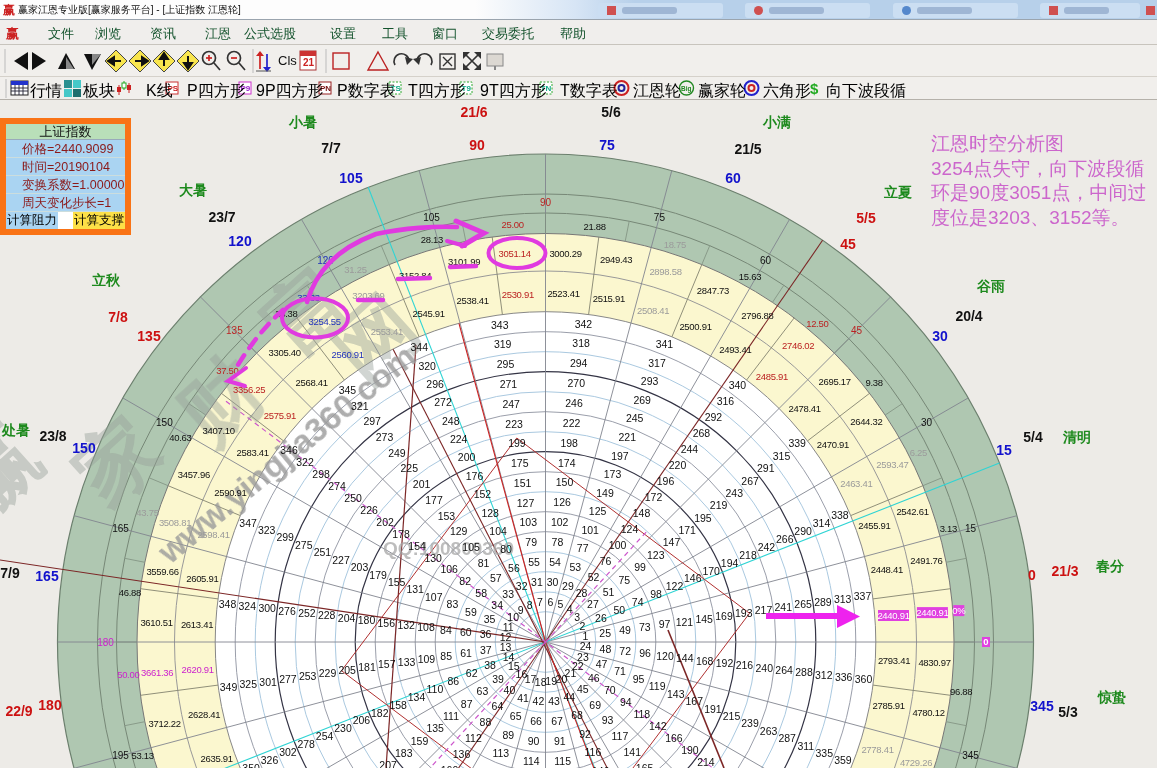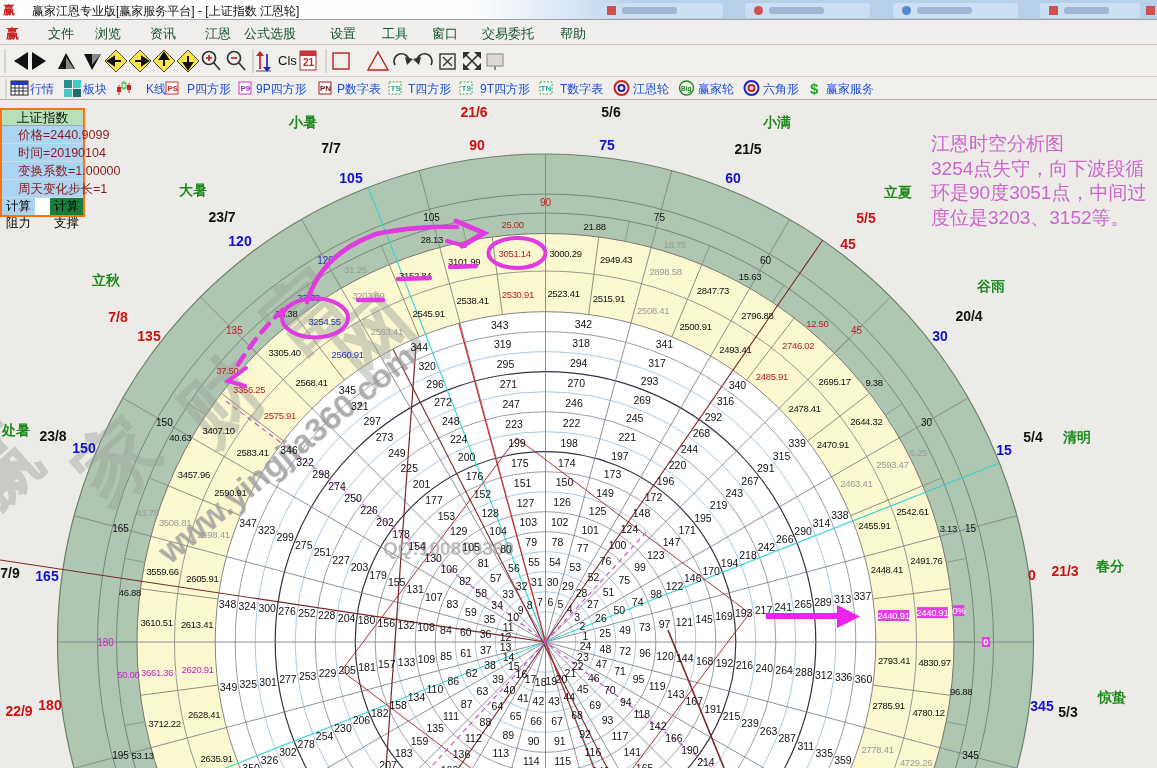--- a/index.html
+++ b/index.html
@@ -1,26 +1,26 @@
 <!DOCTYPE html>
 <html><head><meta charset="utf-8">
 <style>
 *{margin:0;padding:0;box-sizing:border-box;}
 html,body{width:1157px;height:768px;overflow:hidden;font-family:"Liberation Sans",sans-serif;background:#edebe7;}
 .titlebar{position:absolute;left:0;top:0;width:1157px;height:20px;background:linear-gradient(to right,#fdfdfd 0,#fdfdfd 475px,#d7e5f5 575px,#b7d0ea 635px,#b7d0ea 100%);border-bottom:1px solid #9aa4ae;}
 .titlebar .logo{position:absolute;left:3px;top:3px;width:14px;height:14px;color:#c22;font-weight:bold;font-size:12px;line-height:14px;}
-.titlebar .t{position:absolute;left:32px;top:3px;font-size:12px;color:#111;}
+.titlebar .t{position:absolute;left:18px;top:3px;font-size:10px;color:#111;}
 .tab{position:absolute;top:3px;height:15px;border-radius:3px;background:#cbdef2;}
 .menubar{position:absolute;left:0;top:20px;width:1157px;height:25px;background:#f0eeec;border-bottom:1px solid #c8c4bd;}
 .menubar span{position:absolute;top:5px;font-size:13px;color:#14532d;}
 .tb2{position:absolute;left:0;top:45px;width:1157px;height:32px;background:#f1efec;border-bottom:1px solid #d5d1ca;}
 .tb3{position:absolute;left:0;top:77px;width:1157px;height:23px;background:#f1efec;border-bottom:1px solid #b5b1aa;}
-.tb3 span.lbl{position:absolute;top:4px;font-size:12px;color:#1d4ed8;}
+.tb3 span.lbl{position:absolute;top:4px;font-size:16px;color:#000000;}
 .chart{position:absolute;left:0;top:100px;width:1157px;height:668px;background:#edebe7;overflow:hidden;}
-.panel{position:absolute;left:0;top:8px;width:85px;border:2px solid #f97316;background:#fff;font-size:13px;}
+.panel{position:absolute;left:0;top:18px;width:131px;border:6px solid #f97316;background:#fff;font-size:13px;}
 .panel .hd{background:#b9dfb9;color:#111;text-align:center;height:16px;line-height:16px;border-bottom:1px solid #9ab;}
 .panel .row{background:#aad4f2;color:#8b1a1a;height:18px;line-height:18px;padding-left:16px;border-bottom:1px solid #cdd;font-size:12.5px;white-space:nowrap;}
 .panel .btns{display:flex;height:17px;line-height:17px;text-align:center;gap:15px;}
 .panel .btns div{flex:1;font-size:12.5px;}
 </style></head>
 <body>
 <div class="titlebar">
  <div class="tab" style="left:598px;width:125px"></div>
     <div class="tab" style="left:745px;width:125px"></div>
  <div class="tab" style="left:893px;width:125px"></div>
@@ -166,21 +166,21 @@
  <span class="lbl" style="left:146px">K线</span>
  <span class="lbl" style="left:187px">P四方形</span>
  <span class="lbl" style="left:256px">9P四方形</span>
  <span class="lbl" style="left:337px">P数字表</span>
  <span class="lbl" style="left:408px">T四方形</span>
  <span class="lbl" style="left:480px">9T四方形</span>
  <span class="lbl" style="left:560px">T数字表</span>
  <span class="lbl" style="left:633px">江恩轮</span>
  <span class="lbl" style="left:698px">赢家轮</span>
  <span class="lbl" style="left:763px">六角形</span>
- <span class="lbl" style="left:826px">赢家服务</span>
+ <span class="lbl" style="left:826px">向下波段循</span>
 </div>
 
 <div class="chart">
 <svg width="1157" height="668" viewBox="0 100 1157 668" font-family="Liberation Sans, sans-serif">
 <circle cx="545.5" cy="642.0" r="488" fill="#afc7b1" stroke="#6b7f6d" stroke-width="1.2"></circle>
 <circle cx="545.5" cy="642.0" r="408.5" fill="#fbf7cf" stroke="#777" stroke-width="1"></circle>
 <circle cx="545.5" cy="642.0" r="330.3" fill="#ffffff" stroke="#888" stroke-width="1"></circle>
 <circle cx="545.5" cy="642.0" r="448" fill="none" stroke="#778877" stroke-width="1"></circle>
 <circle cx="545.5" cy="642.0" r="429" fill="none" stroke="#778877" stroke-width="1"></circle>
 <circle cx="545.5" cy="642.0" r="371" fill="none" stroke="#999" stroke-width="1"></circle>
@@ -877,15 +877,15 @@
 <text x="931" y="224.1" fill="#cc66cc" font-size="19">度位是3203、3152等。</text>
 </svg>
 <div class="panel">
  <div class="hd">上证指数</div>
  <div class="row">价格=2440.9099</div>
  <div class="row">时间=20190104</div>
  <div class="row">变换系数=1.00000</div>
  <div class="row">周天变化步长=1</div>
  <div class="btns">
         <div style="background:#aad4f2">计算阻力</div>
-        <div style="background:#15803d">计算支撑</div>
+        <div style="background:#fde047">计算支撑</div>
       </div>
 </div>
 </div>
 </body></html>

